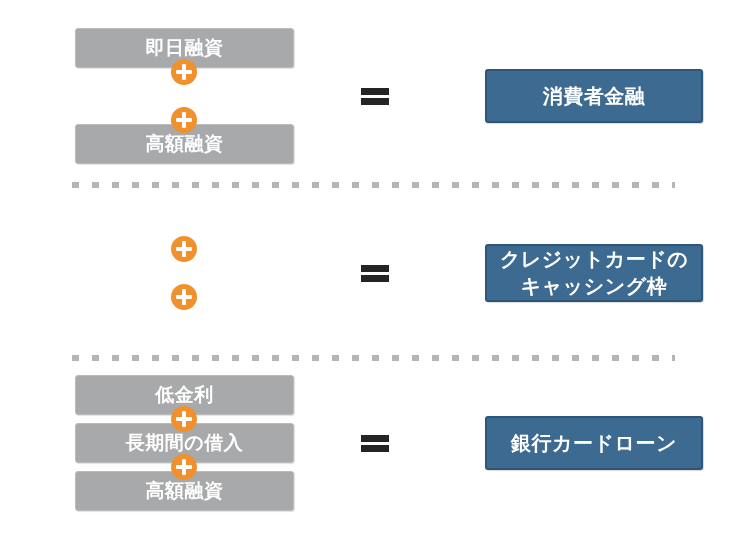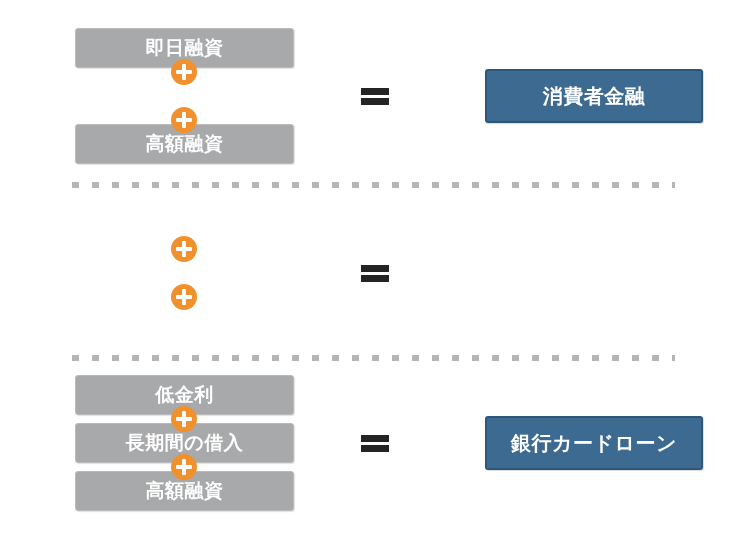--- a/index.html
+++ b/index.html
@@ -62,20 +62,24 @@
   </section>
 
   <div class="divider d1"></div>
 
   <section class="row">
     <div class="stack">
       <div class="plus p1"></div>
       <div class="plus p2"></div>
     </div>
     <div class="equals"></div>
+    <div class="bbox">
+      <span class="blabel">クレジットカードの
+キャッシング枠</span>
+    </div>
   </section>
 
   <div class="divider d2"></div>
 
   <section class="row">
     <div class="stack">
       <div class="gbox">
         <span class="glabel">低金利</span>
       </div>
       <div class="gbox">

